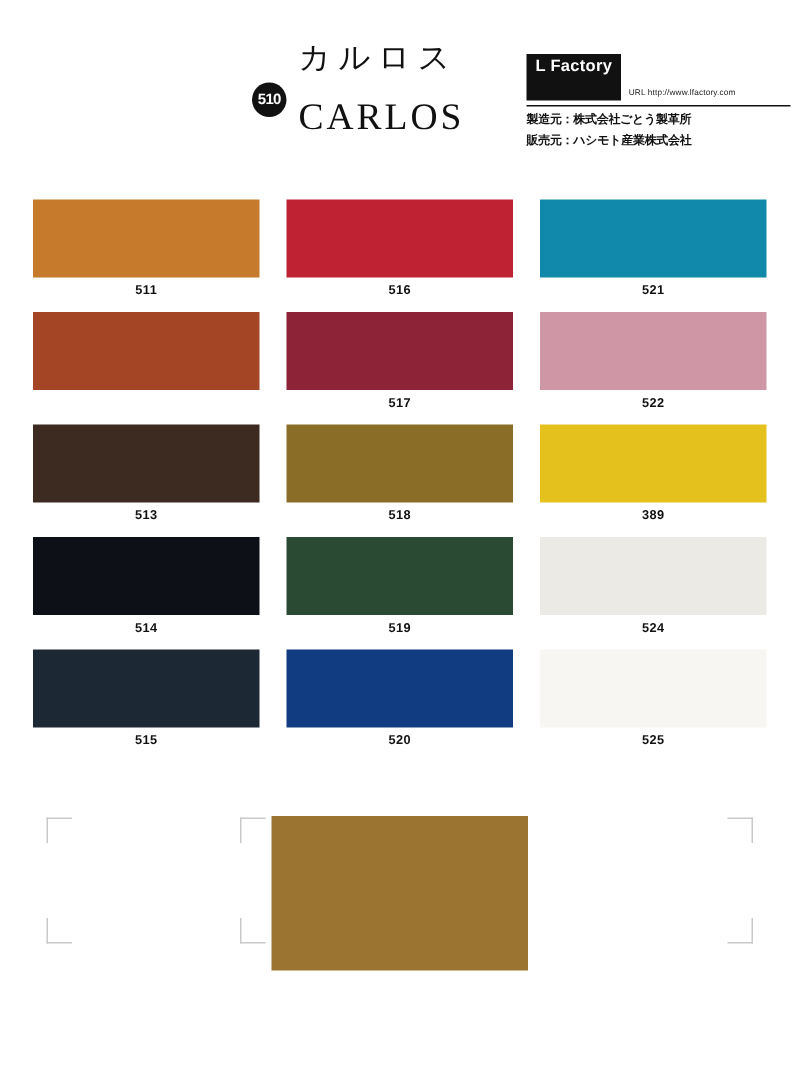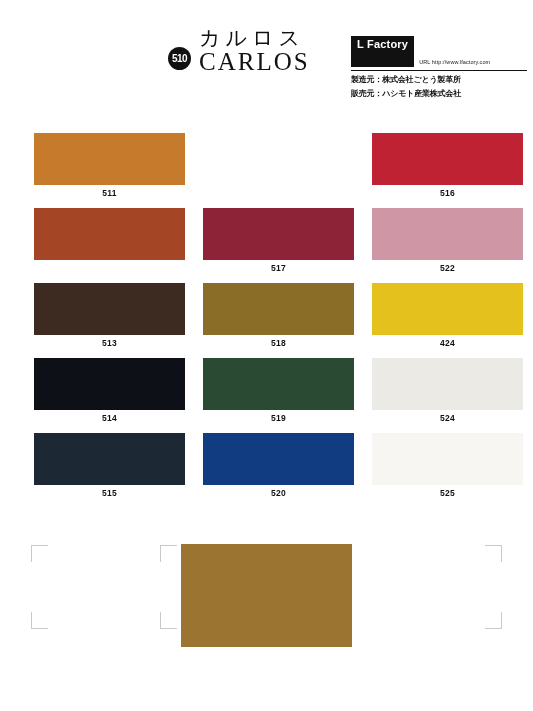--- a/index.html
+++ b/index.html
@@ -50,21 +50,21 @@
   .brand-names {
     display: flex;
     flex-direction: column;
     line-height: 1;
   }
   .brand-kana {
     font-family: "DejaVu Sans", sans-serif;
     font-size: 21px;
     letter-spacing: 5px;
     color: #111111;
-    margin-bottom: 0;
+    margin-bottom: 17px;
   }
   .brand-latin {
     font-family: "Liberation Serif", serif;
     font-size: 25px;
     letter-spacing: 2px;
     color: #111111;
   }
 
   .vendor-block {
     position: absolute;
@@ -104,21 +104,21 @@
     color: #111111;
     margin-top: 3px;
     white-space: nowrap;
     font-weight: bold;
     letter-spacing: -0.2px;
   }
 
   
   .grid {
     position: absolute;
-    left: 34px;
+    left: 22px;
     top: 133px;
     width: 489px;
   }
   .grid-row {
     display: flex;
     justify-content: space-between;
     margin-bottom: 10px;
   }
   .cell {
     width: 151px;
@@ -220,20 +220,24 @@
 <div class="grid">
     <div class="grid-row">
       <div class="cell">
         <div class="swatch" style="background: rgb(197, 122, 44);"></div>
         <div class="swatch-label">511</div>
       </div>
       <div class="cell">
         <div class="swatch" style="background: rgb(191, 34, 50);"></div>
         <div class="swatch-label">516</div>
       </div>
+      <div class="cell">
+        <div class="swatch" style="background: rgb(16, 137, 171);"></div>
+        <div class="swatch-label">521</div>
+      </div>
     </div>
     <div class="grid-row">
       <div class="cell">
         <div class="swatch" style="background: rgb(164, 69, 38);"></div>
       </div>
       <div class="cell">
         <div class="swatch" style="background: rgb(140, 35, 55);"></div>
         <div class="swatch-label">517</div>
       </div>
       <div class="cell">
@@ -245,21 +249,21 @@
       <div class="cell">
         <div class="swatch" style="background: rgb(61, 42, 32);"></div>
         <div class="swatch-label">513</div>
       </div>
       <div class="cell">
         <div class="swatch" style="background: rgb(138, 110, 39);"></div>
         <div class="swatch-label">518</div>
       </div>
       <div class="cell">
         <div class="swatch" style="background: rgb(228, 193, 29);"></div>
-        <div class="swatch-label">424</div>
+        <div class="swatch-label">389</div>
       </div>
     </div>
     <div class="grid-row">
       <div class="cell">
         <div class="swatch" style="background: rgb(13, 16, 22);"></div>
         <div class="swatch-label">514</div>
       </div>
       <div class="cell">
         <div class="swatch" style="background: rgb(43, 74, 51);"></div>
         <div class="swatch-label">519</div>

